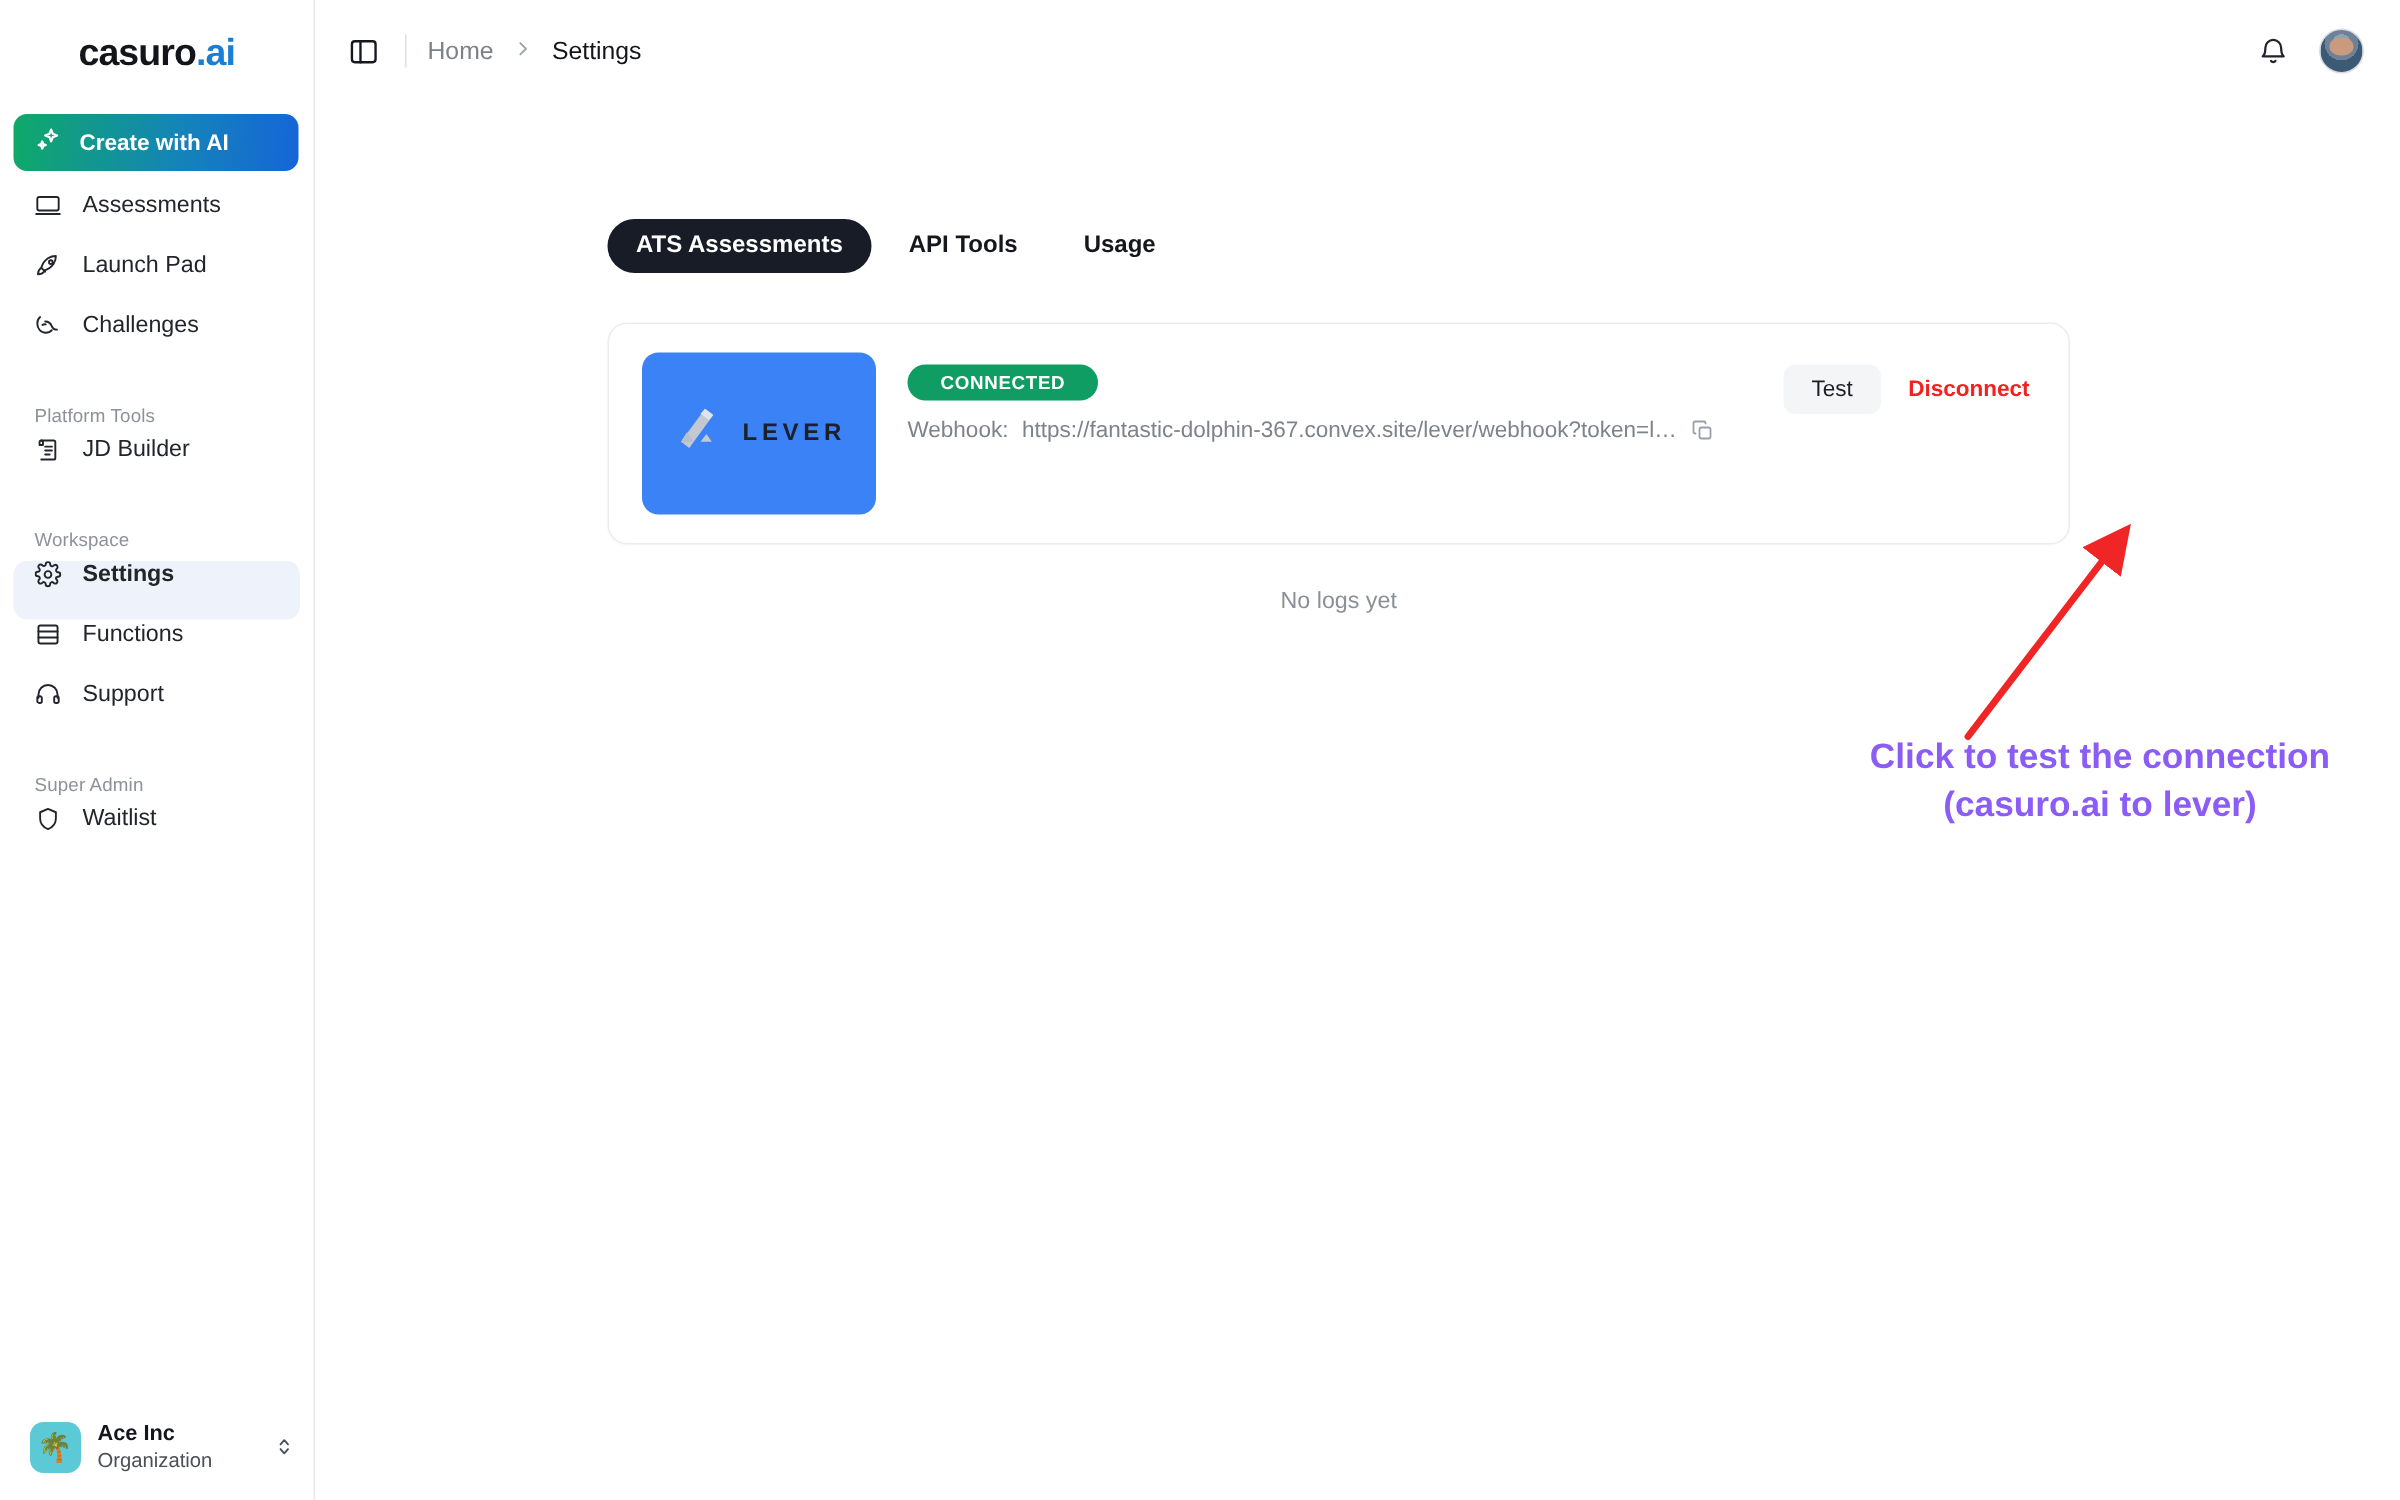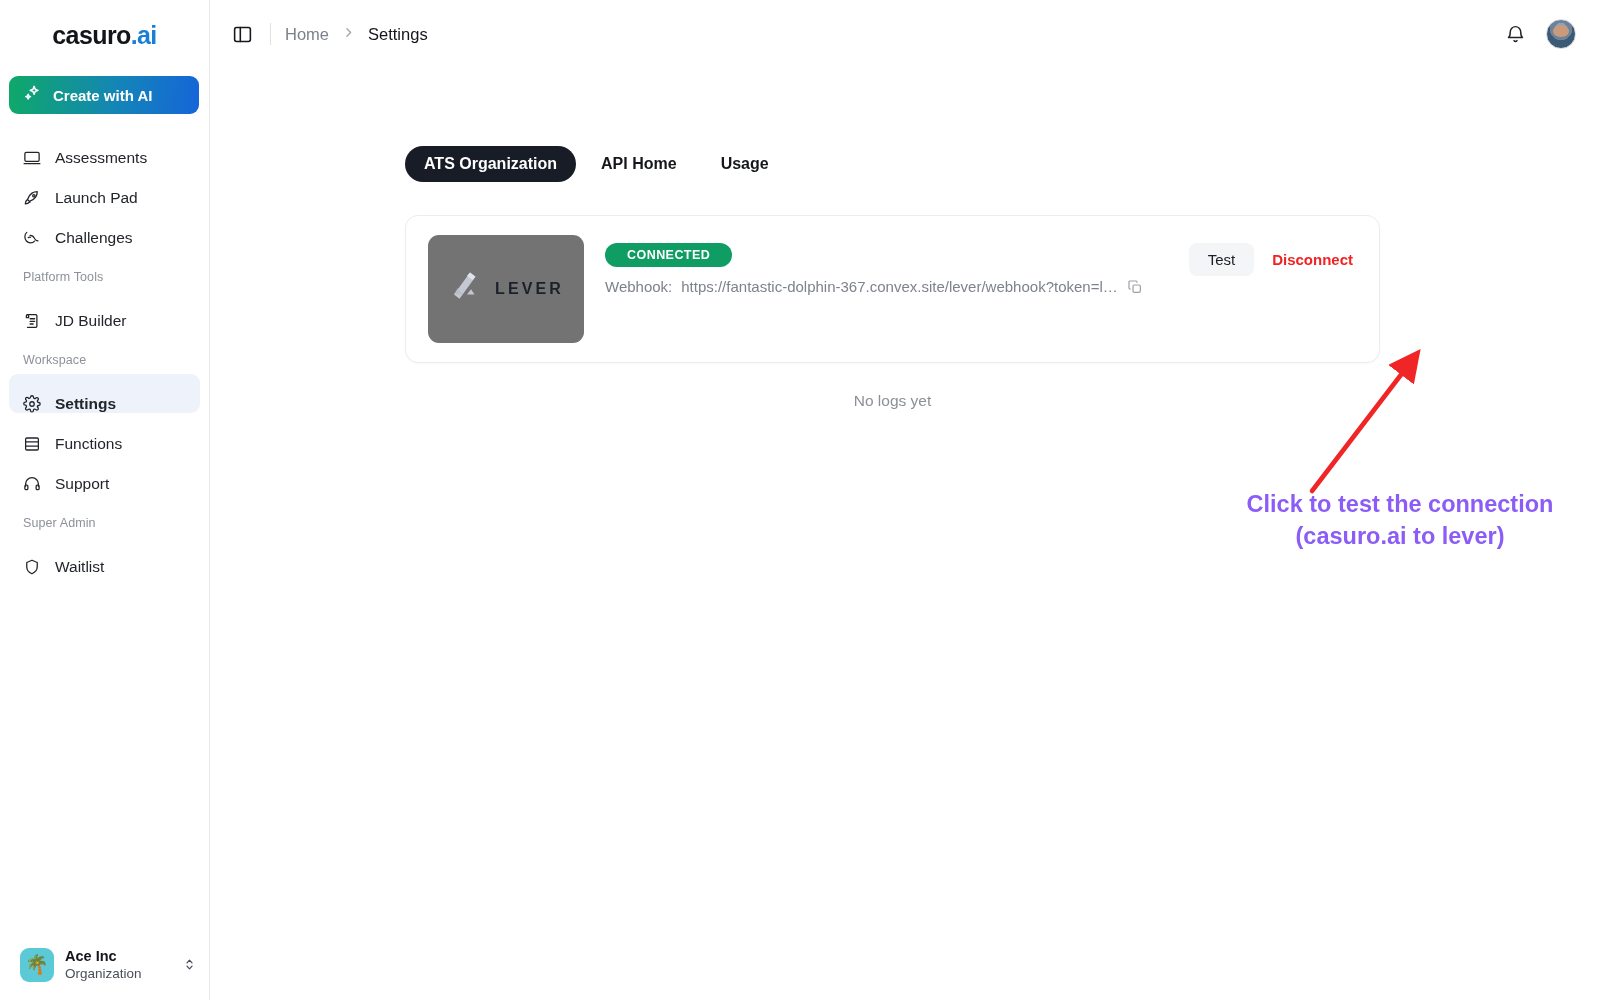--- a/index.html
+++ b/index.html
@@ -43,21 +43,21 @@
     font-size: 15px; font-weight: 600;
     border: none; cursor: pointer;
     width: calc(100% - 19px);
     font-family: inherit;
   }
   .create-btn svg { flex: 0 0 auto; }
 
   .nav { padding: 0 9px; }
   .nav-item {
     height: 39px;
-    display: flex; align-items: flex-end; gap: 14px;
+    display: flex; align-items: flex-start; gap: 14px;
     padding: 0 14px;
     border-radius: 9px;
     font-size: 15.5px; color: #22252b;
     cursor: pointer;
     margin-bottom: 1px;
   }
   .nav-item.active { background: #eef2fb; font-weight: 600; }
   .nav-item .ico { width: 18px; height: 18px; display: flex; align-items: center; justify-content: center; flex: 0 0 18px; }
 
   .nav-section {
@@ -136,21 +136,21 @@
     width: 975px;
     border: 1px solid #ebecf0;
     border-radius: 13px;
     background: #fff;
     padding: 19px 22px;
     display: flex; align-items: flex-start; gap: 21px;
     box-shadow: 0 1px 2px rgba(16,20,30,0.025);
   }
   .lever-tile {
     width: 156px; height: 108px; flex: 0 0 156px;
-    background: #737373; border-radius: 11px;
+    background: #3b82f6; border-radius: 11px;
     display: flex; align-items: center; justify-content: center; gap: 13px;
   }
   .lever-word {
     font-size: 16px; font-weight: 700; letter-spacing: 3.1px; color: #1c2029;
   }
   .card-body { flex: 1 1 auto; padding-top: 8px; min-width: 0; }
   .badge {
     display: inline-block;
     background: #0f9d63; color: #fff;
     font-size: 12.5px; font-weight: 700; letter-spacing: 0.45px;
@@ -363,22 +363,22 @@
             <path d="M10.3 19a2 2 0 0 0 3.4 0"></path>
           </svg>
         </span>
         <div class="user-avatar"></div>
       </div>
     </header>
 
     <div class="content">
 
       <div class="tabs">
-        <button class="tab active">ATS Organization</button>
-        <button class="tab">API Home</button>
+        <button class="tab active">ATS Assessments</button>
+        <button class="tab">API Tools</button>
         <button class="tab">Usage</button>
       </div>
 
       <div class="card">
         <div class="lever-tile">
           <span>
             <svg width="34" height="40" viewBox="0 0 34 40" fill="none">
               <path d="M6 27.5 22 5.5l5.5 4.2-16 22z" fill="#c3c8d2"></path>
               <path d="M22 5.5 27.5 9.7 24.6 13 19 8.9z" fill="#dfe3ea"></path>
               <path d="M6 27.5h8.5L10 21z" fill="#b9bfc9"></path>

